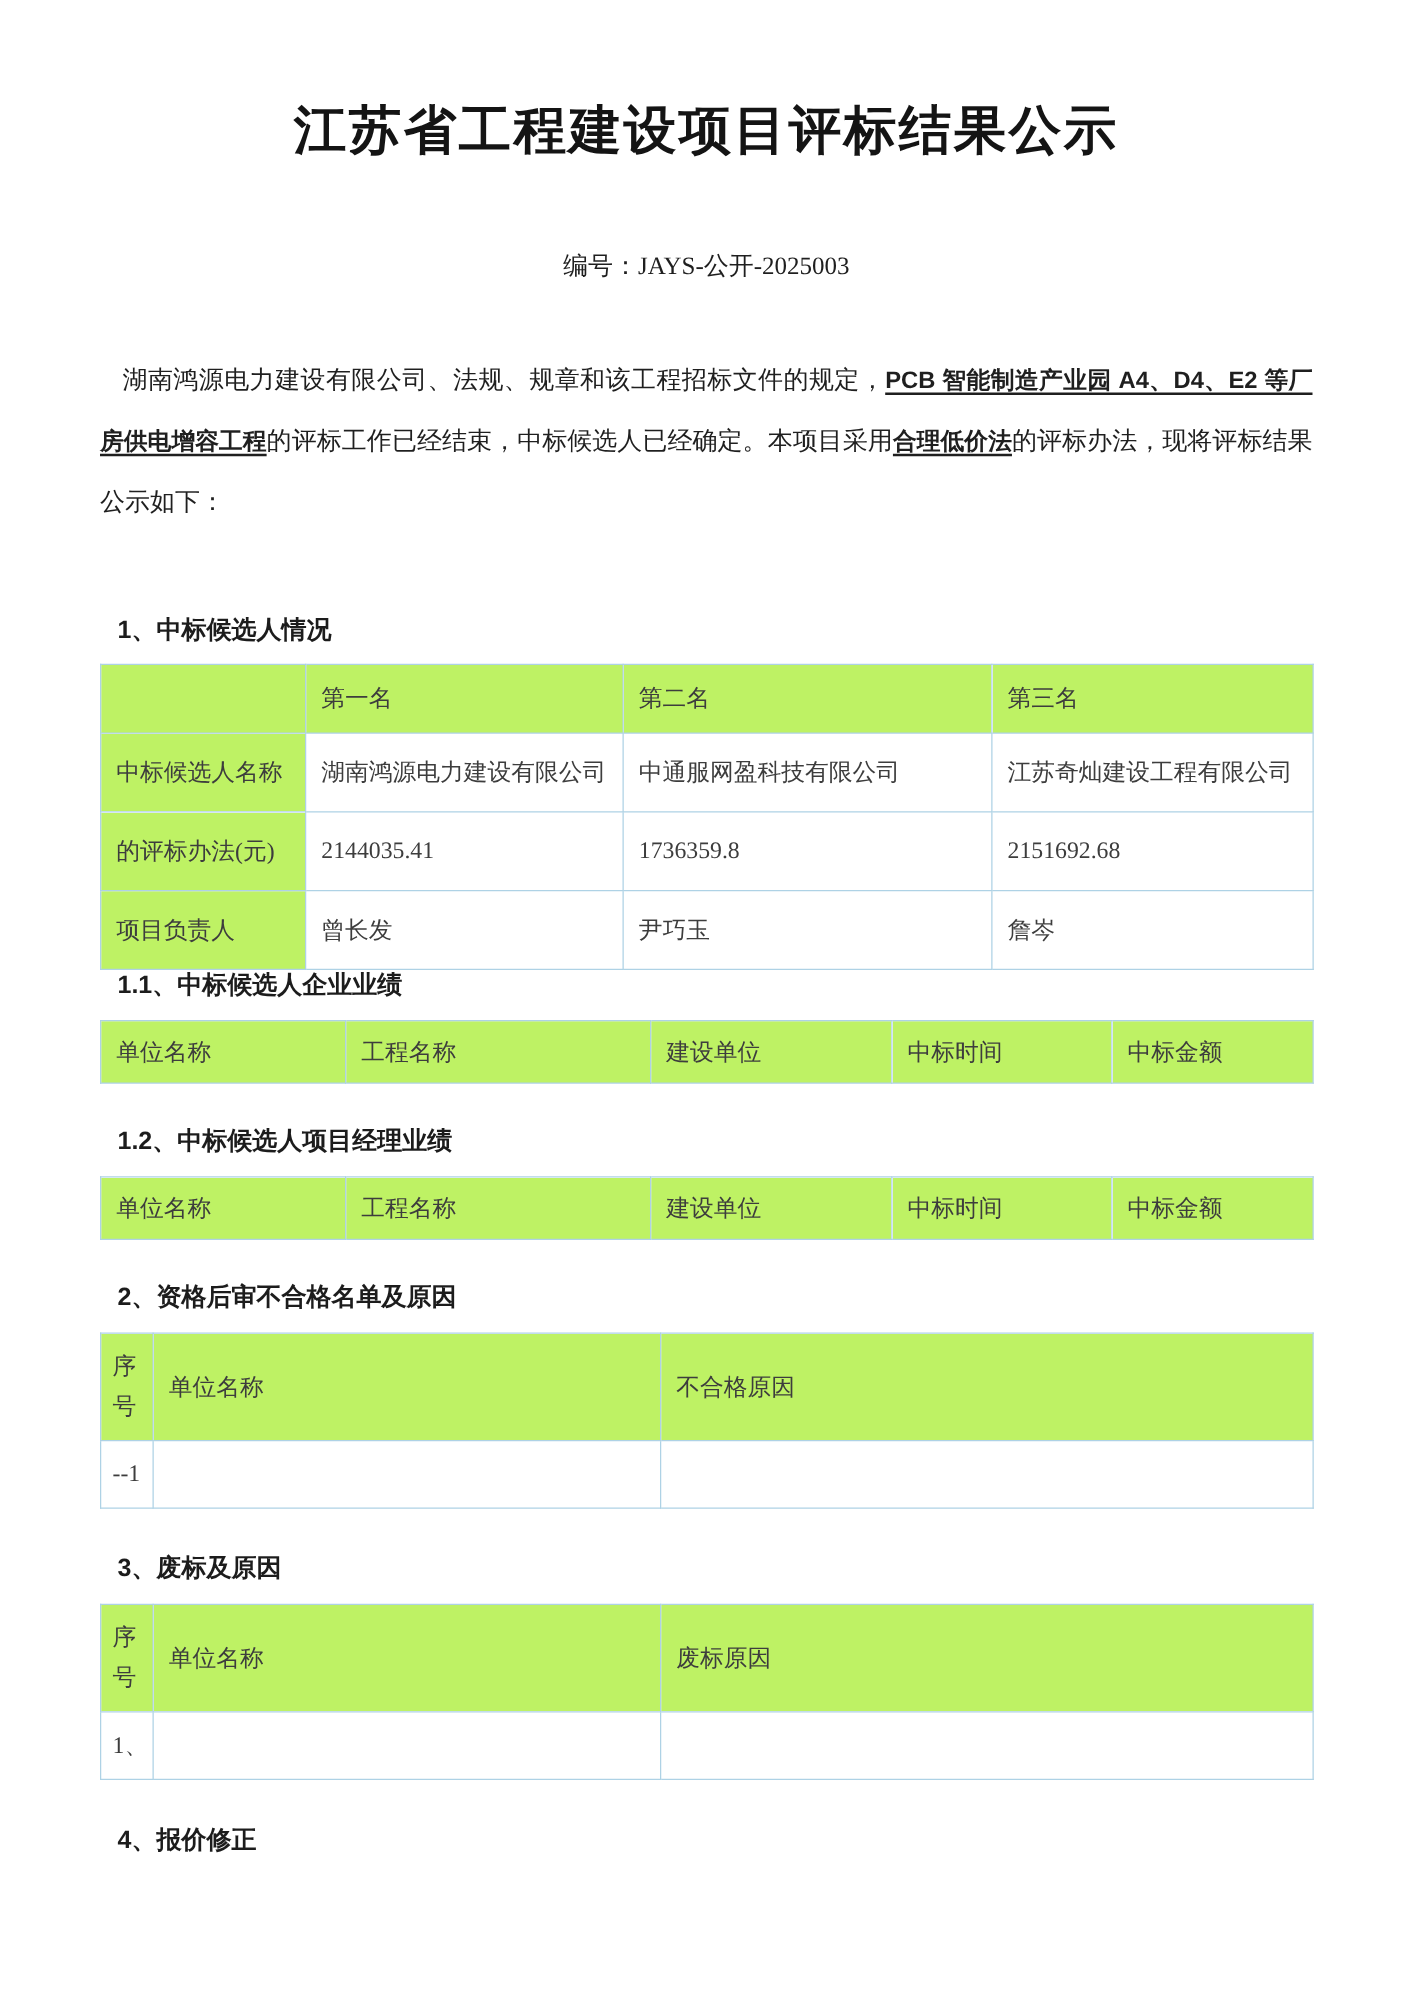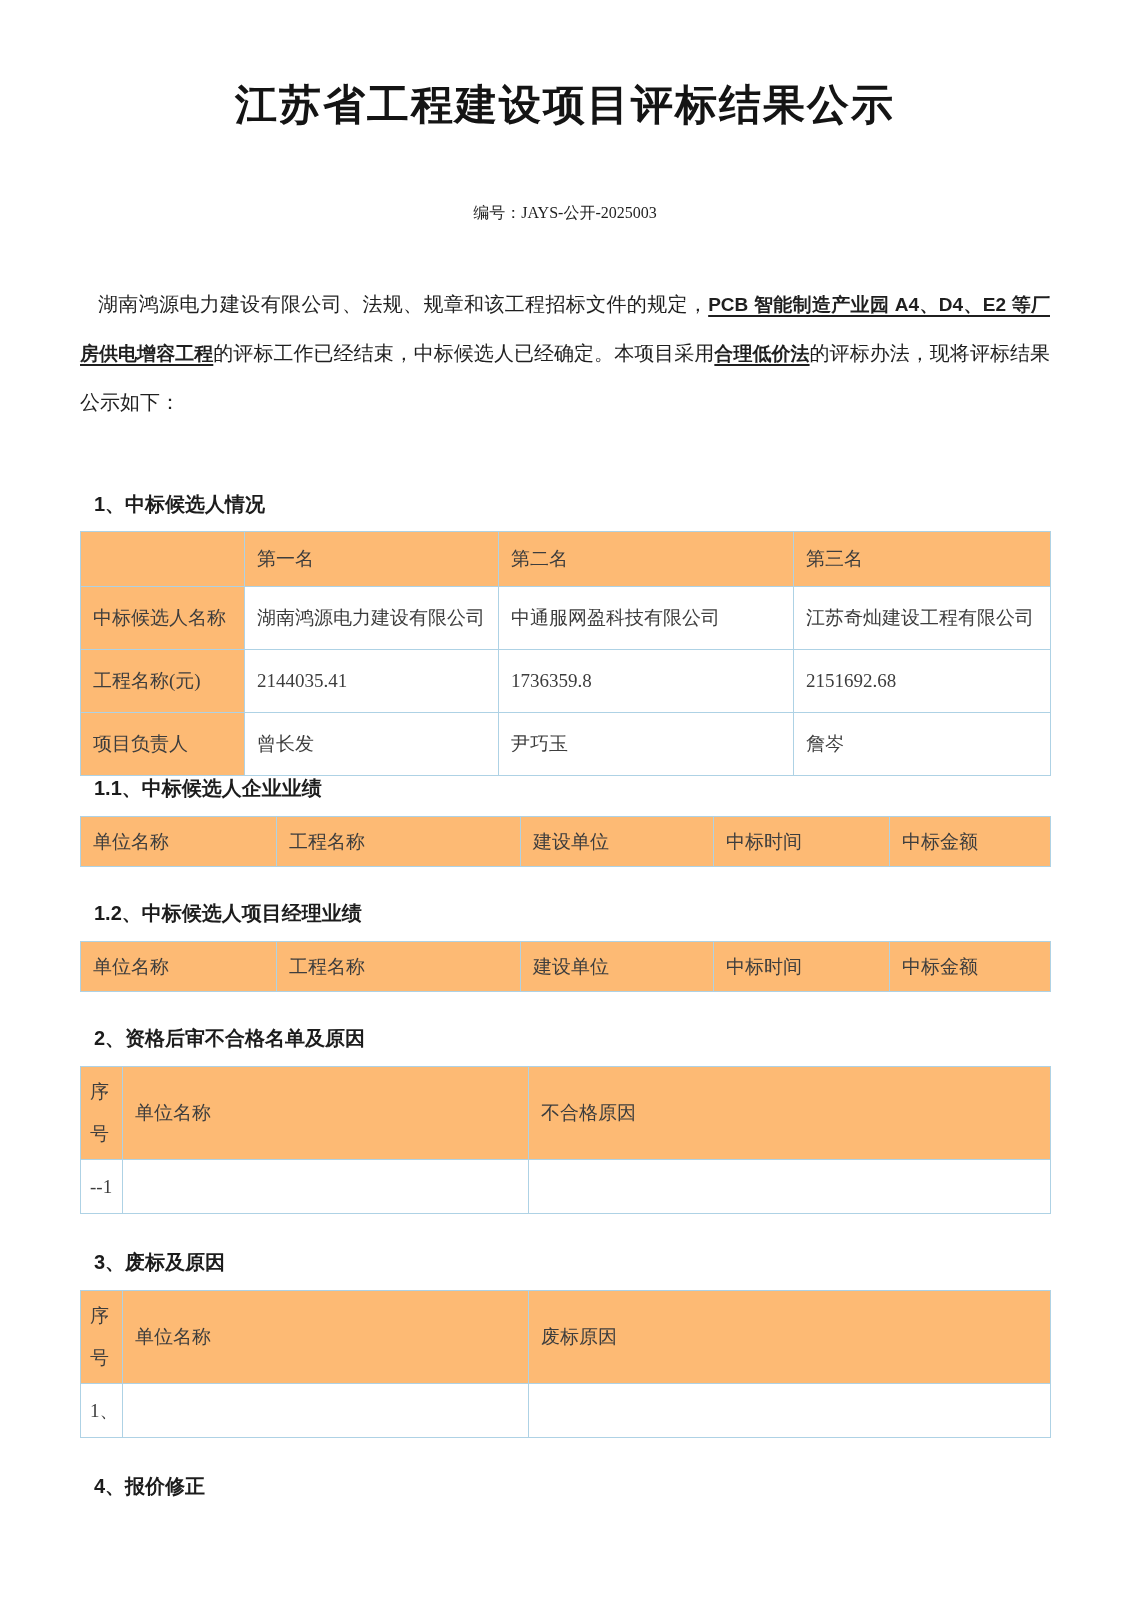--- a/index.html
+++ b/index.html
@@ -23,21 +23,21 @@
     font-family: "Liberation Serif", "DejaVu Serif", serif;
     font-size: 42px;
     font-weight: 700;
     letter-spacing: 2px;
     color: #141414;
     line-height: 54px;
   }
   .doc-number {
     margin-top: 68px;
     text-align: center;
-    font-size: 16px;
+    font-size: 20px;
     line-height: 26px;
     color: #1f1f1f;
   }
   .intro {
     margin-top: 54px;
     font-size: 20px;
     line-height: 48px;
     text-align: justify;
     text-indent: 18px;
     color: #1f1f1f;
@@ -75,27 +75,27 @@
   .tbl { margin-top: 16px; }
   .tbl-t1 { margin-top: 15px; }
   td, th {
     border: 1px solid #aed2e5;
     font-weight: normal;
     text-align: left;
     vertical-align: middle;
     padding: 4px 10px 4px 12px;
     overflow: hidden;
   }
-  .hdr-cell { background: #fdba74; }
+  .hdr-cell { background: #bef264; }
   .row-h55 { height: 55px; }
   .row-h49 { height: 63px; font-family: Liberation Serif, serif; }
   .row-h50 { height: 50px; }
   .row-h86 { height: 86px; }
   .row-h54 { height: 54px; }
-  .seq-cell { padding: 4px 6px 4px 9px; line-height: 42px; }
+  .seq-cell { padding: 4px 6px 4px 9px; line-height: 32px; }
 </style>
 </head>
 <body>
 
 <div class="page">
 
   <h1 class="doc-title">江苏省工程建设项目评标结果公示</h1>
 
   <div class="doc-number">编号：JAYS-公开-2025003</div>
 
@@ -117,21 +117,21 @@
       <th class="hdr-cell">第二名</th>
       <th class="hdr-cell">第三名</th>
     </tr>
     <tr class="row-h49">
       <td class="hdr-cell">中标候选人名称</td>
       <td>湖南鸿源电力建设有限公司</td>
       <td>中通服网盈科技有限公司</td>
       <td>江苏奇灿建设工程有限公司</td>
     </tr>
     <tr class="row-h49">
-      <td class="hdr-cell">工程名称(元)</td>
+      <td class="hdr-cell">的评标办法(元)</td>
       <td>2144035.41</td>
       <td>1736359.8</td>
       <td>2151692.68</td>
     </tr>
     <tr class="row-h49">
       <td class="hdr-cell">项目负责人</td>
       <td>曾长发</td>
       <td>尹巧玉</td>
       <td>詹岑</td>
     </tr>

